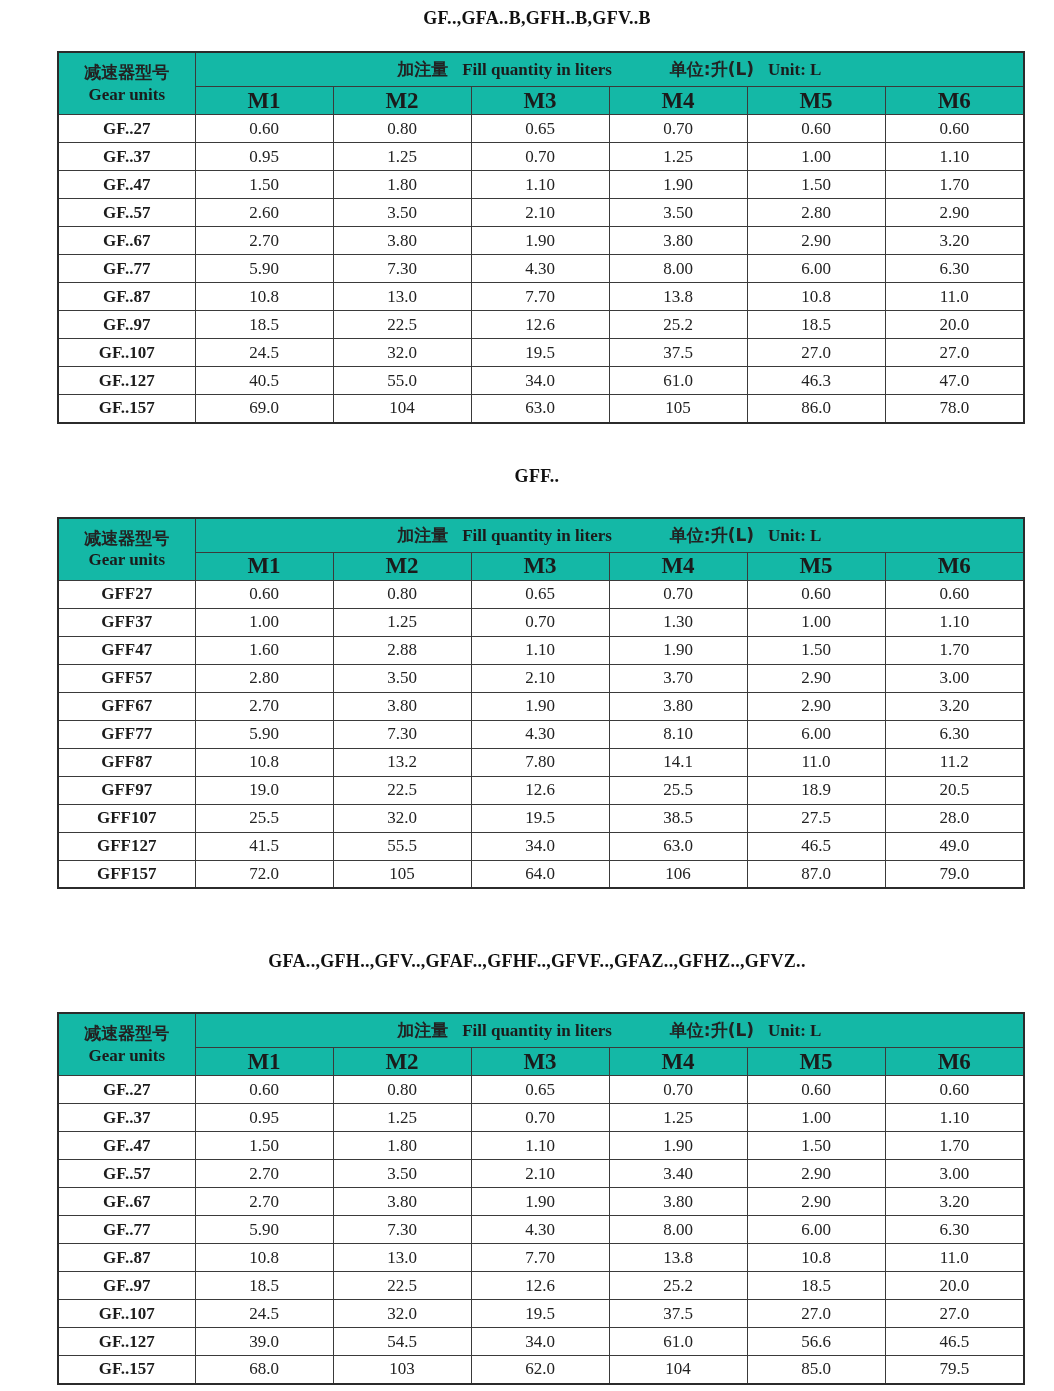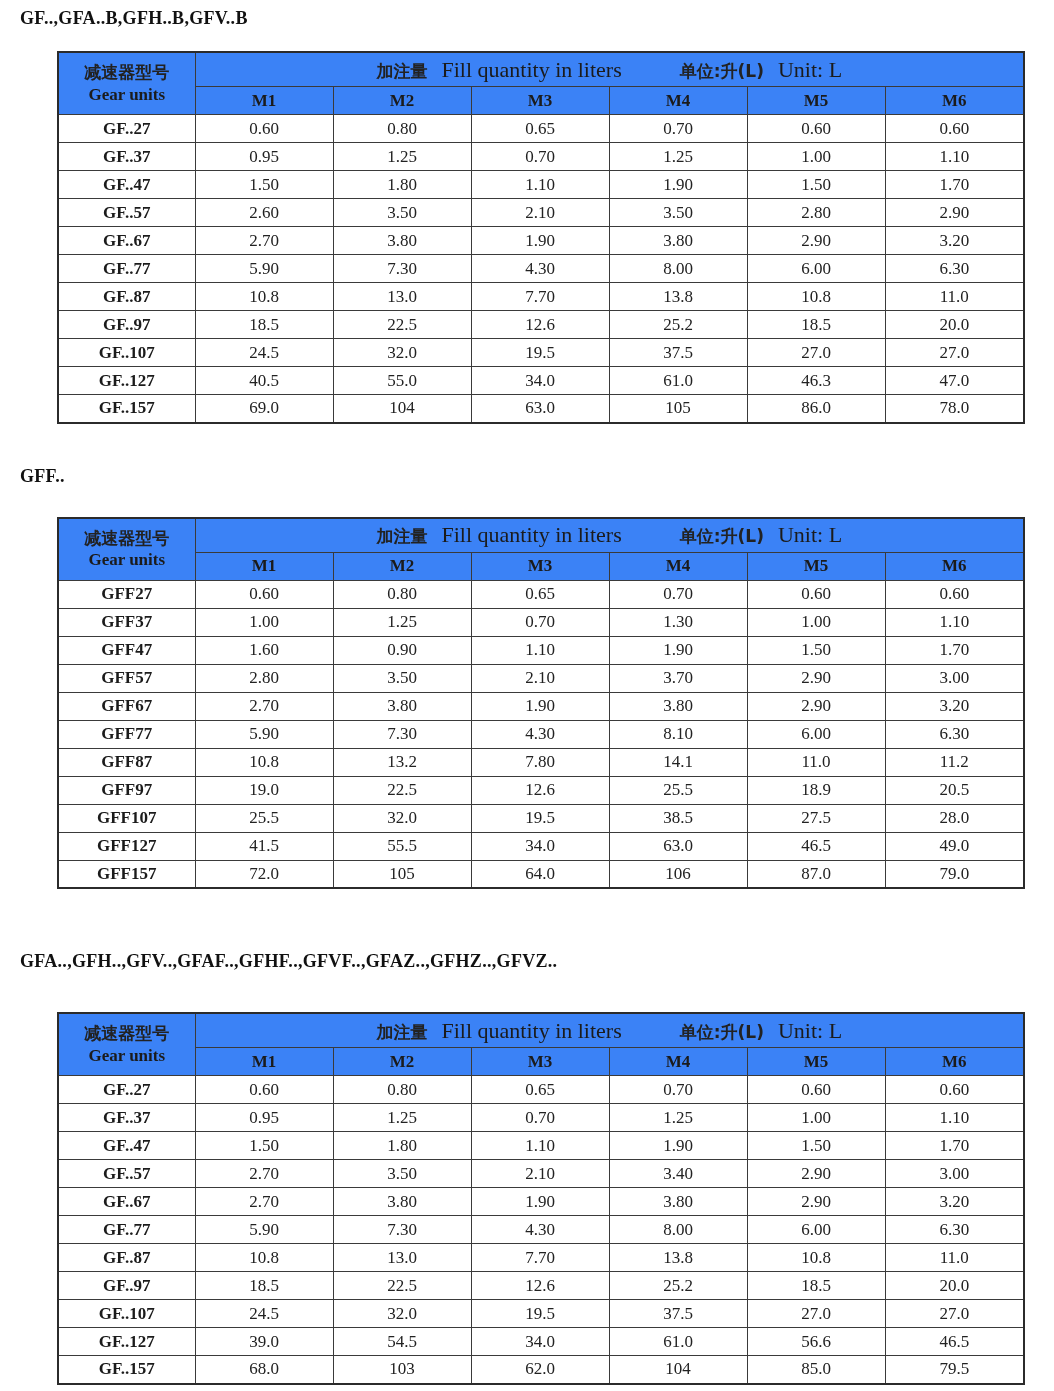--- a/index.html
+++ b/index.html
@@ -12,40 +12,41 @@
   }
   .page { padding:6px 0 0 0; }
   .section { margin:0; }
   .section-title {
     margin:0 0 0 20px;
     font-size:18px;
     font-weight:bold;
     letter-spacing:0.3px;
     color:#111;
     font-family:"Liberation Serif","DejaVu Serif",serif;
+    text-align:center;
   }
   .sec-0 .section-title { margin-top:2px; margin-bottom:22px; }
   .sec-1 .section-title { margin-top:42px; margin-bottom:30px; }
   .sec-2 .section-title { margin-top:62px; margin-bottom:40px; }
   table.ftable {
     border-collapse:collapse;
     table-layout:fixed;
     margin-left:57px;
     width:966px;
     border:2px solid #2b2b2b;
   }
   .ftable th, .ftable td {
     border:1px solid #3a3a3a;
     text-align:center;
     vertical-align:middle;
     padding:0;
     overflow:hidden;
     white-space:nowrap;
   }
-  .ftable thead th { background:#3b82f6;margin-top:12px; }
+  .ftable thead th { background:#14b8a6;margin-top:12px; }
   .ftable .model-head {
     width:137px;
     line-height:1.25;
   }
   .model-head .cn {
     display:block;
     font-family:"DejaVu Sans","Liberation Sans",sans-serif;
     font-weight:bold;
     font-size:17px;
     color:#222;
@@ -55,24 +56,24 @@
     font-size:17px;
     font-weight:bold;
   }
   .fill-head { height:33px; }
   .fill-head .cn {
     font-family:"DejaVu Sans","Liberation Sans",sans-serif;
     font-weight:bold;
     font-size:17px;
     color:#222;
   }
-  .fill-head .en { font-size:22px; font-weight:normal; }
+  .fill-head .en { font-size:17px; font-weight:bold; }
   .gap-sm { display:inline-block; width:14px; }
   .gap-lg { display:inline-block; width:58px; }
-  .m-row th { height:27px; font-size:17px; font-weight:bold; }
+  .m-row th { height:27px; font-size:23px; font-weight:bold; }
   .ftable tbody tr { height:28px; }
   .ftable tbody th.model-cell { font-size:17px; font-weight:bold; background:#ffffff; }
   .ftable tbody td { font-size:17px; font-weight:normal; background:#ffffff; color:#222; }
 </style>
 </head>
 <body>
 
 <div class="page">
   <div>
   <div class="section sec-0">
@@ -256,21 +257,21 @@
               <td>1.00</td>
               <td>1.25</td>
               <td>0.70</td>
               <td>1.30</td>
               <td>1.00</td>
               <td>1.10</td>
             </tr>
             <tr>
               <th class="model-cell">GFF47</th>
               <td>1.60</td>
-              <td>0.90</td>
+              <td>2.88</td>
               <td>1.10</td>
               <td>1.90</td>
               <td>1.50</td>
               <td>1.70</td>
             </tr>
             <tr>
               <th class="model-cell">GFF57</th>
               <td>2.80</td>
               <td>3.50</td>
               <td>2.10</td>

